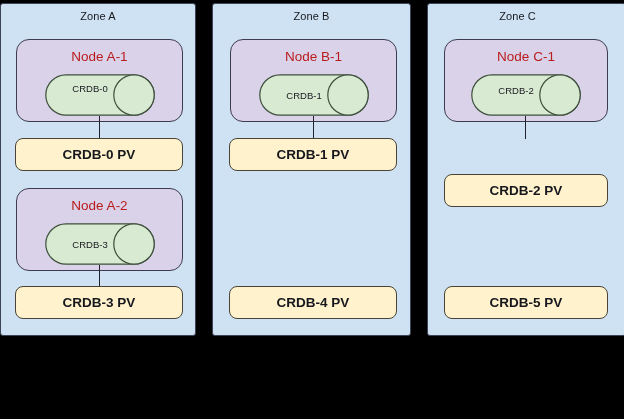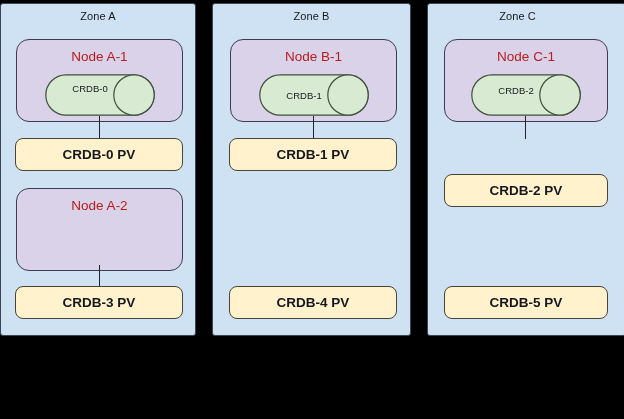--- a/index.html
+++ b/index.html
@@ -48,20 +48,27 @@
       <ellipse cx="89" cy="21" rx="20.2" ry="20.2" fill="#d9ead3" stroke="#3d4f3b" stroke-width="1.2"></ellipse>
     </svg>
     <div class="cyl-label" style="left:8px;width:74px;">CRDB-0</div>
   </div>
   <div class="connector" style="left:99px;top:116px;height:23px;"></div>
   <div class="pv" style="left:15px;top:138px;width:168px;height:33px;">CRDB-0 PV</div>
 
   <div class="node" style="left:16px;top:188px;width:167px;height:83px;">
     <div class="node-label">Node A-2</div>
   </div>
+  <div class="cyl" style="left:45px;top:223px;width:110px;height:42px;">
+    <svg width="110" height="42" viewBox="0 0 110 42">
+      <path d="M21,0.8 H89 A20.2,20.2 0 0 1 89,41.2 H21 A20.2,20.2 0 0 1 21,0.8 Z" fill="#d9ead3" stroke="#3d4f3b" stroke-width="1.2"></path>
+      <ellipse cx="89" cy="21" rx="20.2" ry="20.2" fill="#d9ead3" stroke="#3d4f3b" stroke-width="1.2"></ellipse>
+    </svg>
+    <div class="cyl-label" style="left:8px;width:74px;">CRDB-3</div>
+  </div>
   <div class="connector" style="left:99px;top:265px;height:23px;"></div>
   <div class="pv" style="left:15px;top:286px;width:168px;height:33px;">CRDB-3 PV</div>
 
   <div class="zone" style="left:212px;top:3px;width:199px;height:333px;">
     <div class="zone-label">Zone B</div>
   </div>
 
   <div class="node" style="left:230px;top:39px;width:167px;height:83px;">
     <div class="node-label">Node B-1</div>
   </div>

